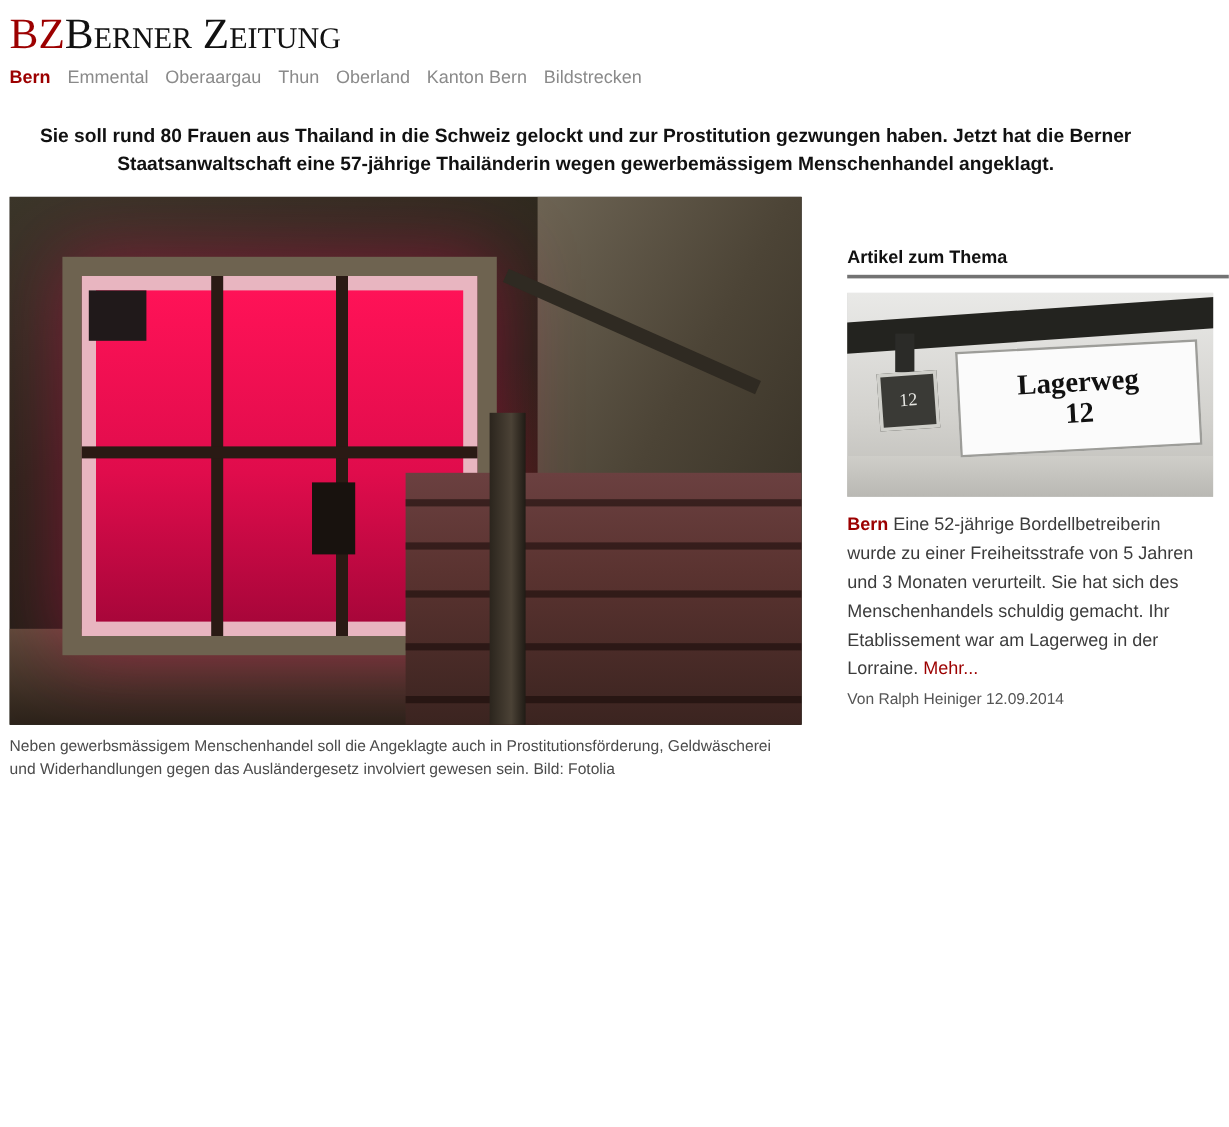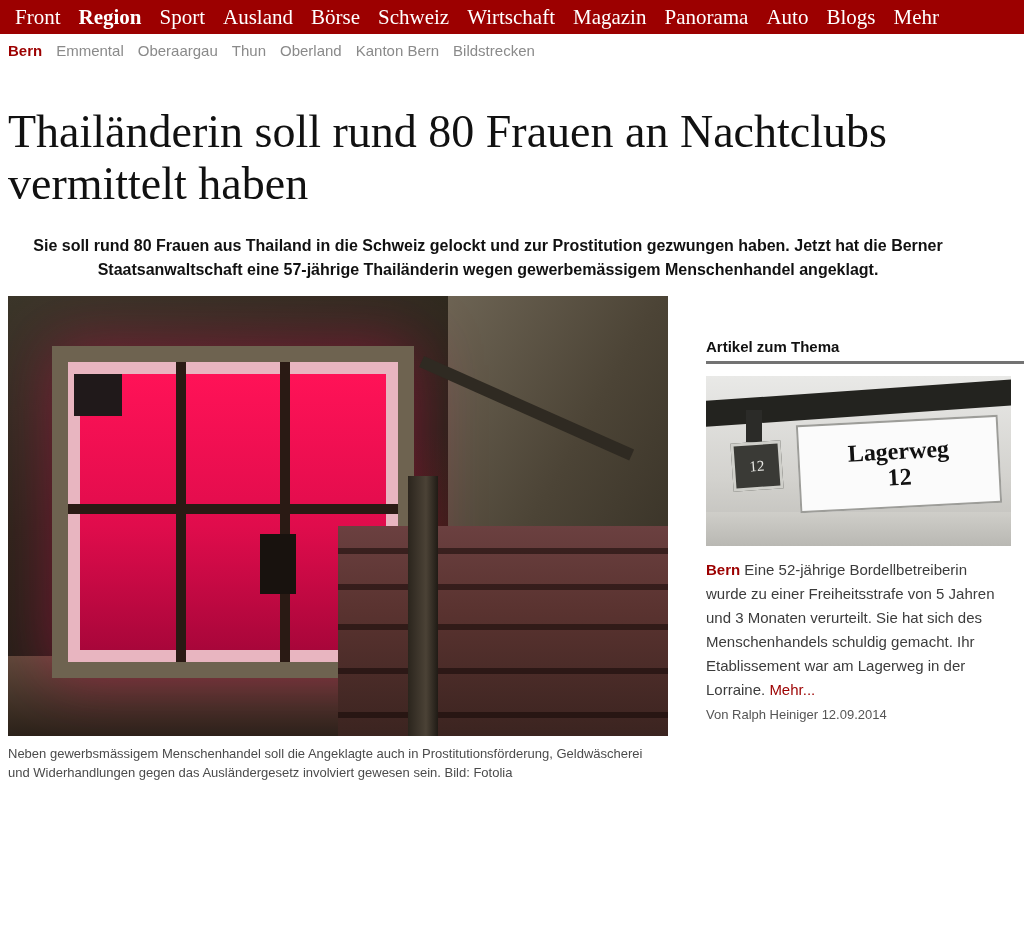--- a/index.html
+++ b/index.html
@@ -333,49 +333,39 @@
     line-height: 18px;
     color: #555555;
     margin-top: 4px;
   }
 </style>
 </head>
 <body>
 
 <div class="page">
 
-
-  <div class="mainnav">
-    <div class="nav-item">Front</div>
-    <div class="nav-item active">Region</div>
-    <div class="nav-item">Sport</div>
-    <div class="nav-item">Ausland</div>
-    <div class="nav-item">Börse</div>
-    <div class="nav-item">Schweiz</div>
-    <div class="nav-item">Wirtschaft</div>
-    <div class="nav-item">Magazin</div>
-    <div class="nav-item">Panorama</div>
-    <div class="nav-item">Auto</div>
-    <div class="nav-item">Blogs</div>
-    <div class="nav-item">Mehr</div>
+  <div class="masthead">
+    <div class="logo">
+      <span class="bz">BZ</span><span class="bz-name small-caps">Berner Zeitung</span>
+    </div>
   </div>
+
 
   <div class="subnav">
     <div class="sub-item active">Bern</div>
     <div class="sub-item">Emmental</div>
     <div class="sub-item">Oberaargau</div>
     <div class="sub-item">Thun</div>
     <div class="sub-item">Oberland</div>
     <div class="sub-item">Kanton Bern</div>
     <div class="sub-item">Bildstrecken</div>
   </div>
 
   <div class="content">
 
-    <h1 class="headline">Thailänderin soll rund 80 Frauen an Nachtclubs vermittelt haben</h1>
 
     <p class="lead">Sie soll rund 80 Frauen aus Thailand in die Schweiz gelockt und zur Prostitution gezwungen haben. Jetzt hat die Berner Staatsanwaltschaft eine 57-jährige Thailänderin wegen gewerbemässigem Menschenhandel angeklagt.</p>
 
     <div class="body-cols">
 
       <div class="col-left">
 
         <div class="lead-image">
           <div class="li-bg"></div>
           <div class="li-wall-right"></div>

